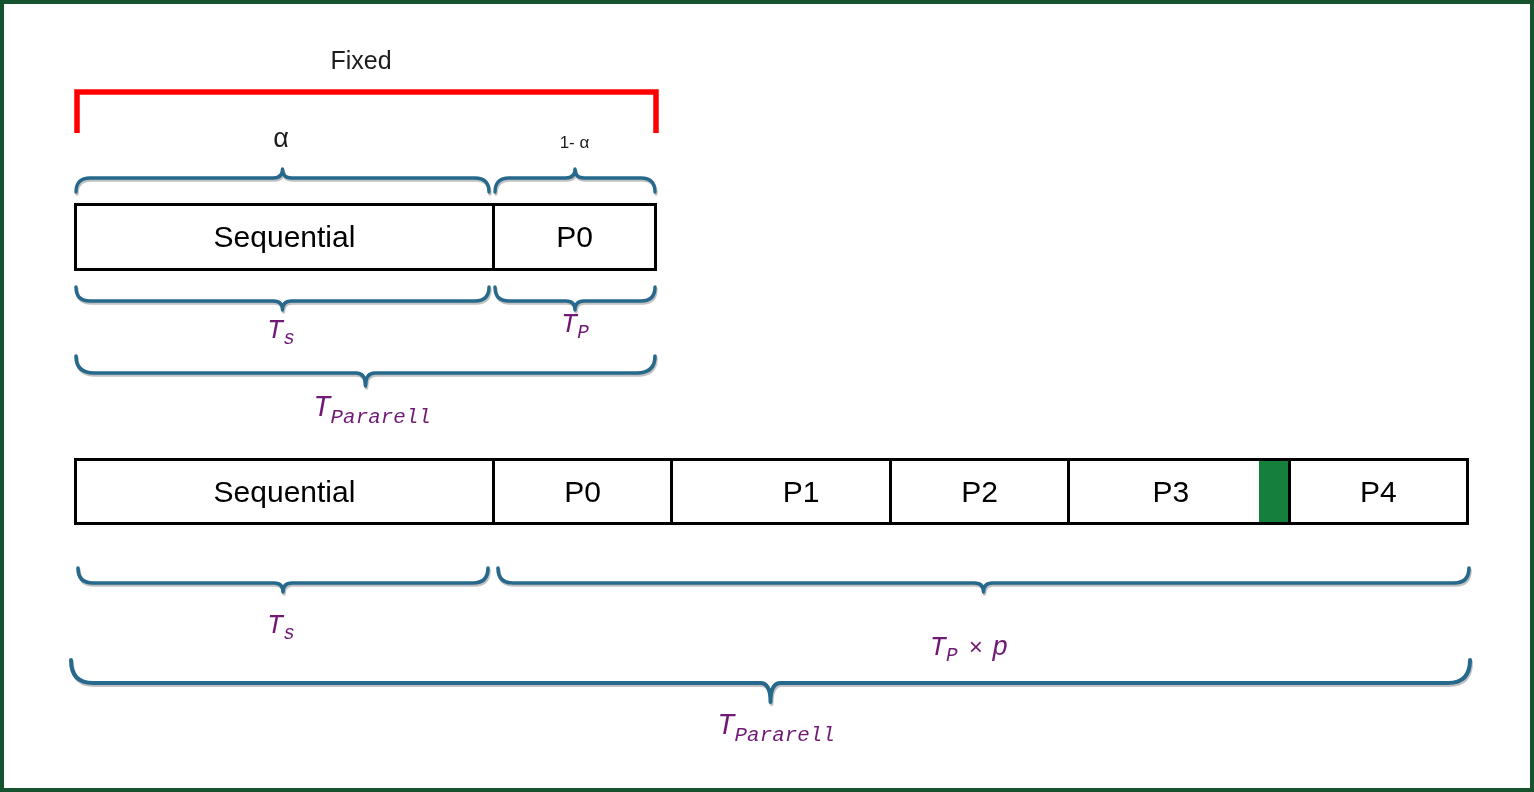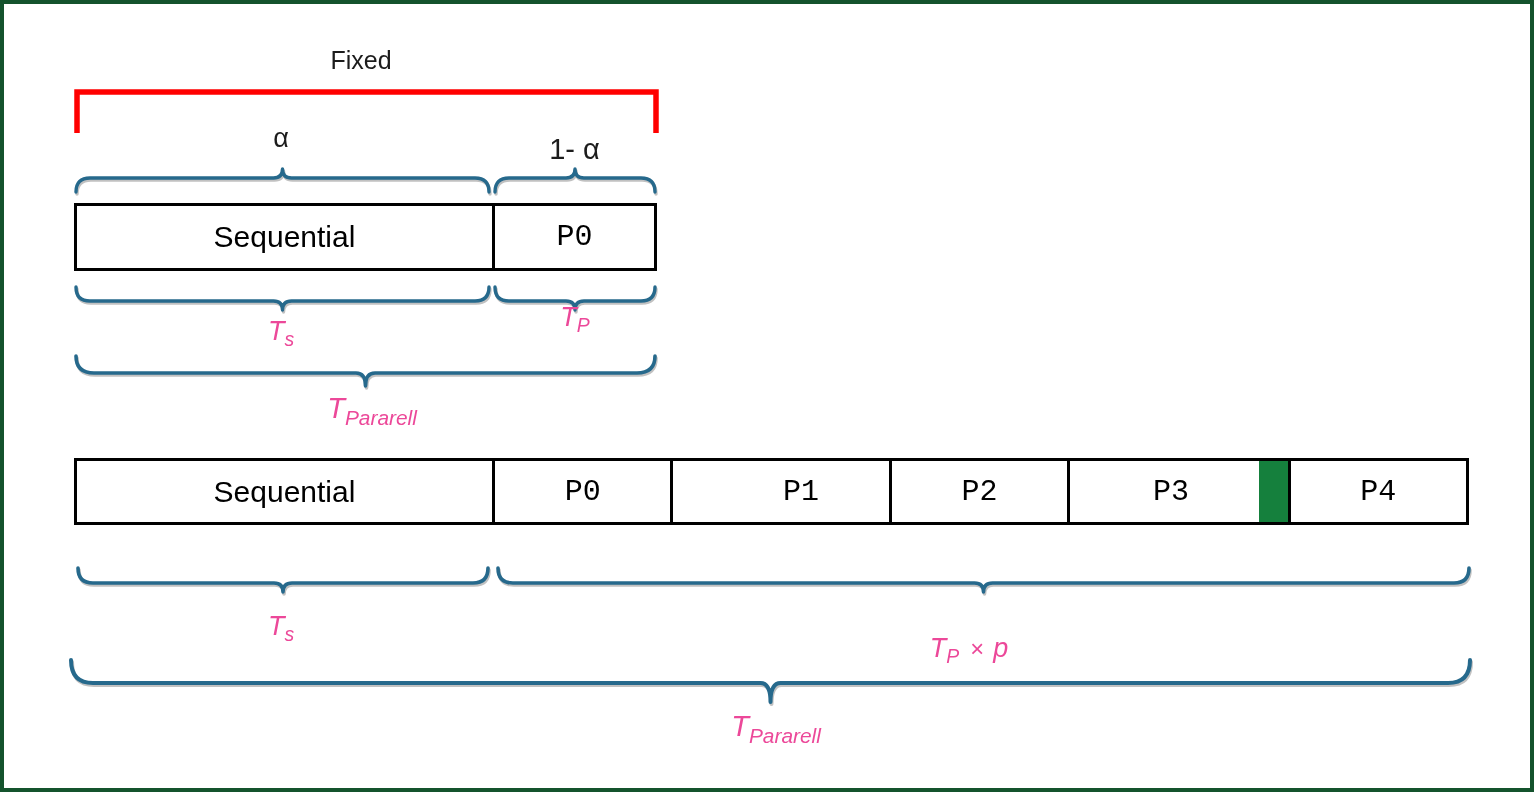--- a/index.html
+++ b/index.html
@@ -8,42 +8,42 @@
     border:4px solid #14532d;box-sizing:border-box;
     font-family:"Liberation Sans",sans-serif;color:#111;overflow:hidden;
   }
   .abs{position:absolute;}
   .lbl{text-align:center;white-space:nowrap;color:#1c1c1c;}
   .bar{display:flex;box-sizing:border-box;border:3px solid #000;background:#15803d;}
   .cell{
     display:flex;align-items:center;justify-content:center;
     font-size:30px;color:#000;box-sizing:border-box;background:#fff;
   }
-  .cell + .cell{border-left:3px solid #000;font-family:Liberation Mono, monospace;}
-  .math{font-family:Liberation Sans, sans-serif;font-style:italic;font-size:27px;color:#ec4899;}
+  .cell + .cell{border-left:3px solid #000;}
+  .math{font-family:Liberation Mono, monospace;font-style:italic;font-size:27px;color:#701a75;}
   .math sub{font-size:0.72em;line-height:1;font-style:italic;}
   .math .op{font-style:normal;margin:0 9px 0 11px;font-size:0.88em;}
   svg.brace{overflow:visible;filter:drop-shadow(1px 2px 0.5px rgba(100,100,100,0.40));}
   svg.bracket{overflow:visible;}
   path.bpath{fill:none;stroke-linecap:round;stroke-linejoin:round;}
   path.rpath{fill:none;stroke-linecap:butt;stroke-linejoin:miter;}
 </style>
 </head>
 <body>
 
 <div class="canvas">
 
   <div class="abs lbl" style="left:287px;top:42px;width:140px;font-size:25px;">Fixed</div>
 
   <svg class="abs bracket" style="left:70px;top:82px;" width="585" height="48" viewBox="0 0 585 48">
     <path class="rpath" stroke-width="5.5" d="M3,47 L3,6 L582,6 L582,47" stroke="#ff0000"></path>
   </svg>
 
   <div class="abs lbl" style="left:227px;top:119px;width:100px;font-size:27px;">α</div>
-  <div class="abs lbl" style="left:518px;top:129px;width:105px;font-size:29px;">1- α</div>
+  <div class="abs lbl" style="left:518px;top:129px;width:105px;font-size:17px;">1- α</div>
 
   <svg class="abs brace" style="left:70px;top:163px;" width="417" height="27" viewBox="0 0 417 27">
     <path class="bpath" stroke-width="3.4" d="M2,25 Q2,11 16,11 L199.5,11 Q208.5,11 208.5,2 Q208.5,11 217.5,11 L401,11 Q415,11 415,25" stroke="#26698c"></path>
   </svg>
   <svg class="abs brace" style="left:489px;top:163px;" width="164" height="27" viewBox="0 0 164 27">
     <path class="bpath" stroke-width="3.4" d="M2,25 Q2,11 16,11 L73,11 Q82,11 82,2 Q82,11 91,11 L148,11 Q162,11 162,25" stroke="#26698c"></path>
   </svg>
 
   <div class="abs bar" style="left:70px;top:199px;width:583px;height:68px;">
     <div class="cell" style="flex:0 0 415px;">Sequential</div>
@@ -51,21 +51,21 @@
   </div>
 
   <svg class="abs brace" style="left:70px;top:280px;" width="417" height="28" viewBox="0 0 417 28">
     <path class="bpath" stroke-width="3.4" d="M2,3 Q2,17 16,17 L199.5,17 Q208.5,17 208.5,26 Q208.5,17 217.5,17 L401,17 Q415,17 415,3" stroke="#26698c"></path>
   </svg>
   <svg class="abs brace" style="left:489px;top:280px;" width="164" height="28" viewBox="0 0 164 28">
     <path class="bpath" stroke-width="3.4" d="M2,3 Q2,17 16,17 L73,17 Q82,17 82,26 Q82,17 91,17 L148,17 Q162,17 162,3" stroke="#26698c"></path>
   </svg>
 
   <div class="abs lbl math" style="left:227px;top:312px;width:100px;"><span>T</span><sub>s</sub></div>
-  <div class="abs lbl math" style="left:521px;top:298px;width:100px;"><span>T</span><sub>P</sub></div>
+  <div class="abs lbl math" style="left:521px;top:306px;width:100px;"><span>T</span><sub>P</sub></div>
 
   <svg class="abs brace" style="left:70px;top:349px;" width="583" height="36" viewBox="0 0 583 36">
     <path class="bpath" stroke-width="3.6" d="M2,3 Q2,20 20,20 L282,20 Q291.5,20 291.5,33 Q291.5,20 301,20 L563,20 Q581,20 581,3" stroke="#26698c"></path>
   </svg>
 
   <div class="abs lbl math" style="left:268px;top:388px;width:200px;font-size:29px;"><span>T</span><sub>Pararell</sub></div>
 
   <div class="abs bar" style="left:70px;top:454px;width:1395px;height:67px;">
     <div class="cell" style="flex:0 0 415px;">Sequential</div>
     <div class="cell" style="flex:1;">P0</div>

